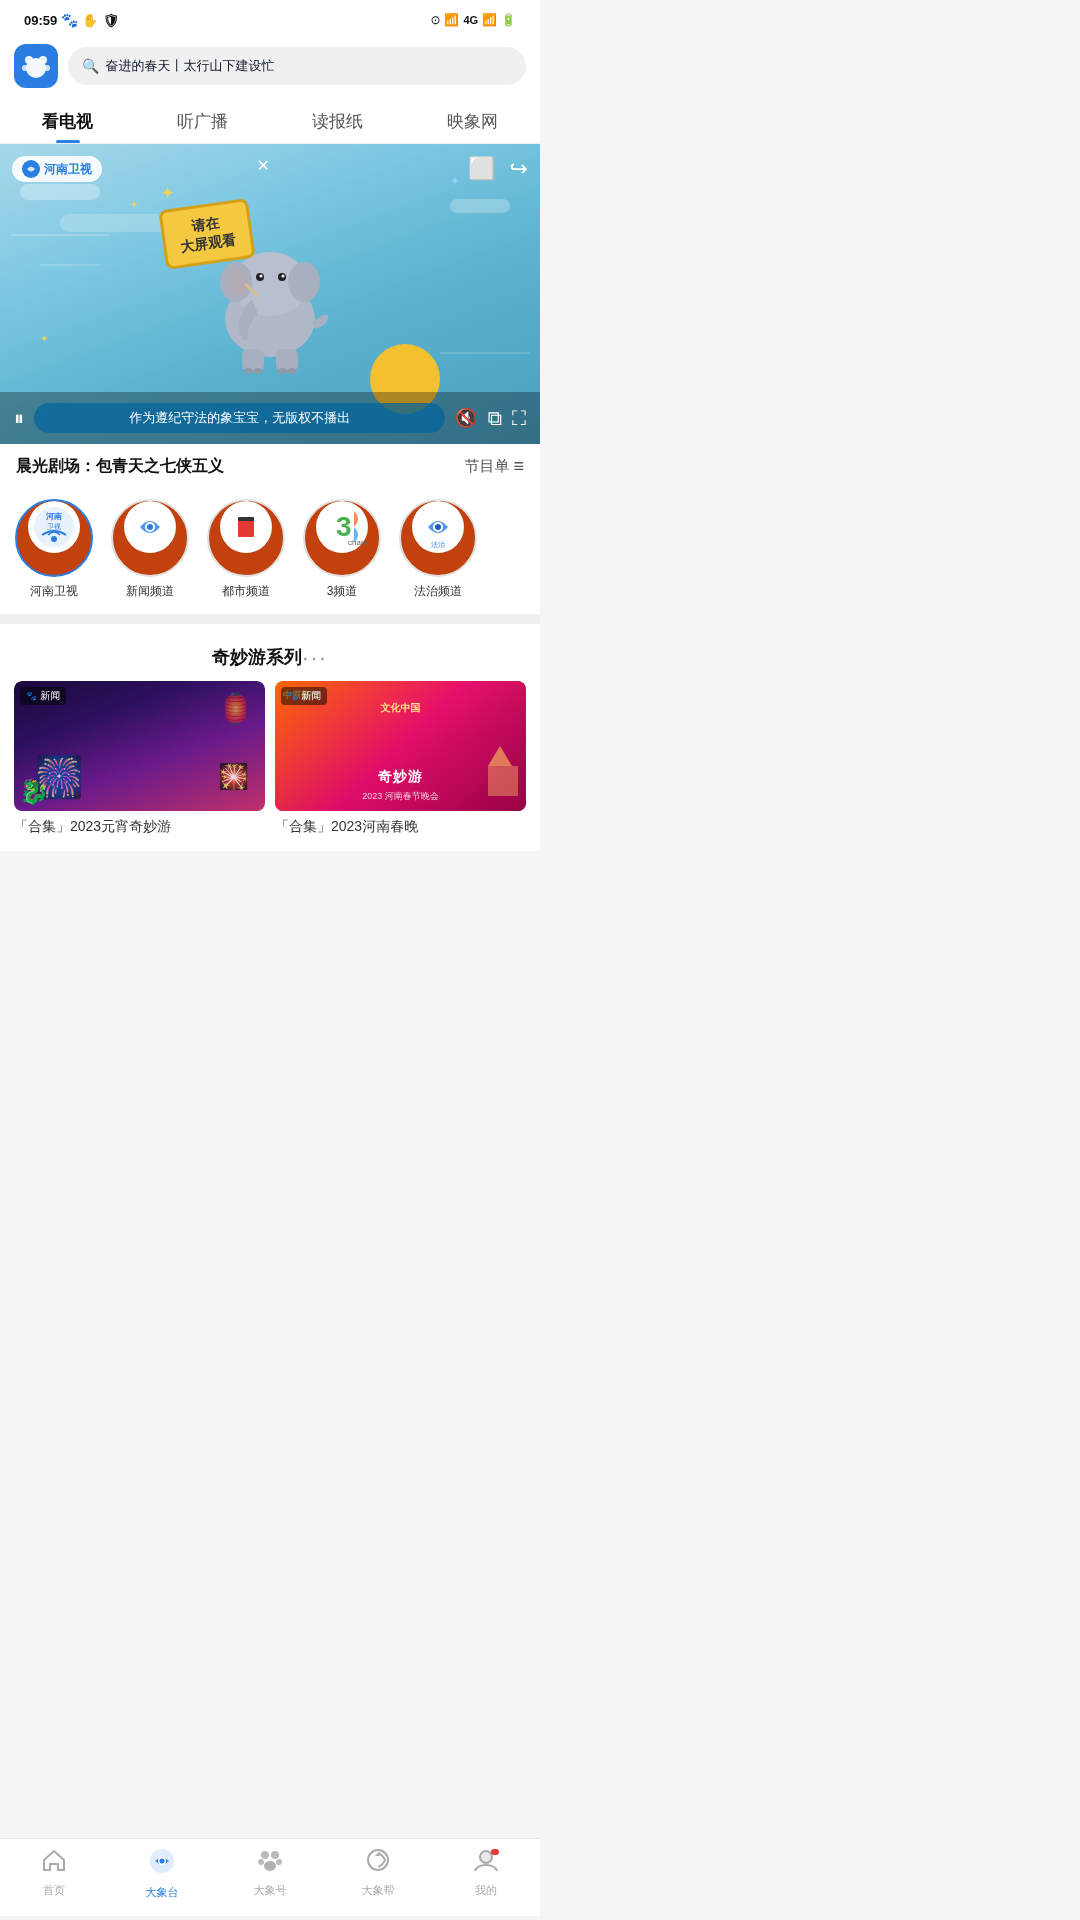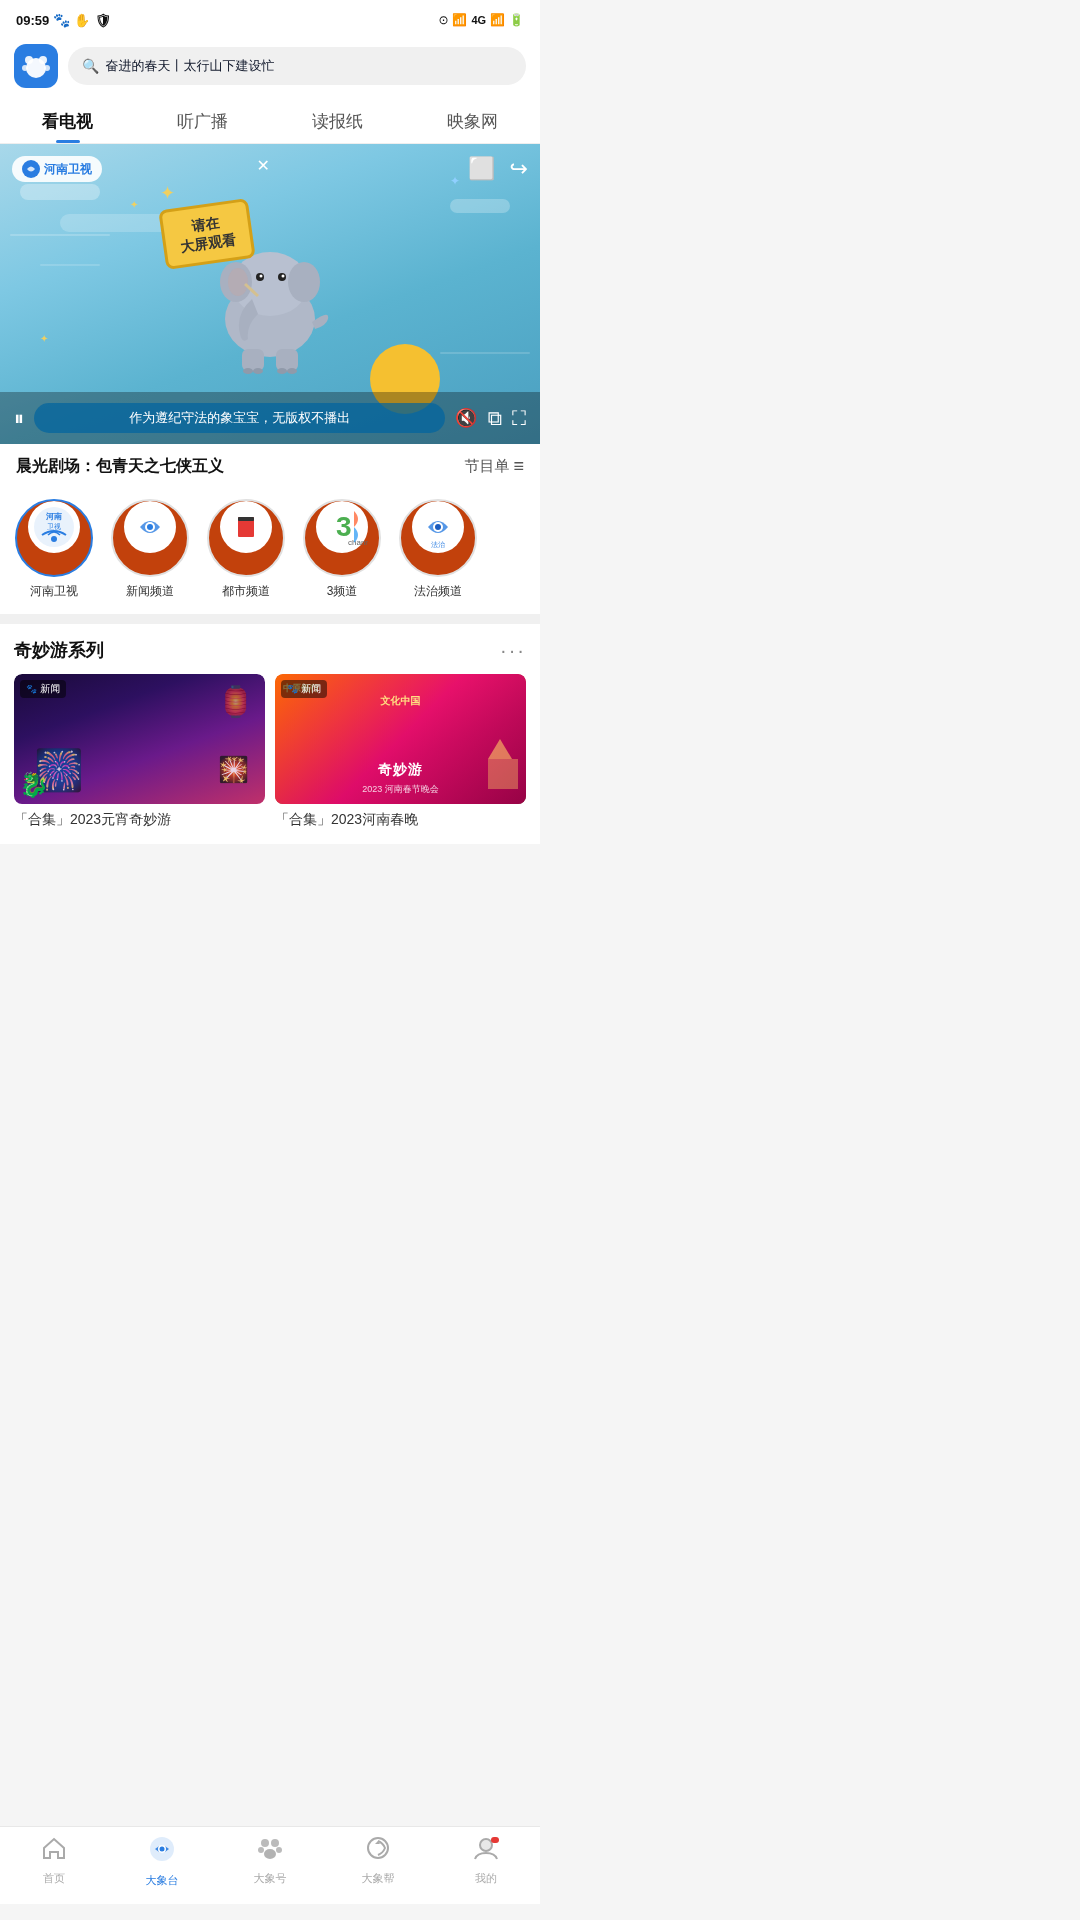--- a/index.html
+++ b/index.html
@@ -9,21 +9,21 @@
       min-height: 960px;
       background: #f5f5f5;
       font-family: -apple-system, 'PingFang SC', 'Helvetica Neue', sans-serif;
       overflow-x: hidden;
     }
 
     
     .status-bar {
       display: flex;
       justify-content: space-between;
-      padding: 8px 16px 4px;
+      padding: 8px 24px 4px;
       background: #fff;
       height: 36px;
     }
     .status-left {
       font-size: 13px;
       font-weight: 600;
       color: #111;
       display: flex;
       align-items: center;
       gap: 4px;
@@ -305,22 +305,23 @@
     }
 
     
     .content-section {
       background: #fff;
       padding: 14px 14px 0;
     }
     .section-header {
       display: flex;
       align-items: center;
-      justify-content: space-between;
+      justify-content: center;
       margin-bottom: 12px;
+      margin-top: 7px;
     }
     .section-title {
       font-size: 18px;
       font-weight: 700;
       color: #111;
     }
     .section-more {
       color: #888;
       font-size: 20px;
       cursor: pointer;
@@ -376,21 +377,21 @@
       line-height: 1.4;
       display: -webkit-box;
       -webkit-line-clamp: 2;
       -webkit-box-orient: vertical;
       overflow: hidden;
     }
 
     
     .bottom-nav {
       position: fixed;
-      bottom: 16px;
+      bottom: 4px;
       left: 0;
       width: 540px;
       background: #fff;
       border-top: 1px solid #e8e8e8;
       display: flex;
       padding: 8px 0 16px;
     }
     .bottom-nav-item {
       flex: 1;
       display: flex;

